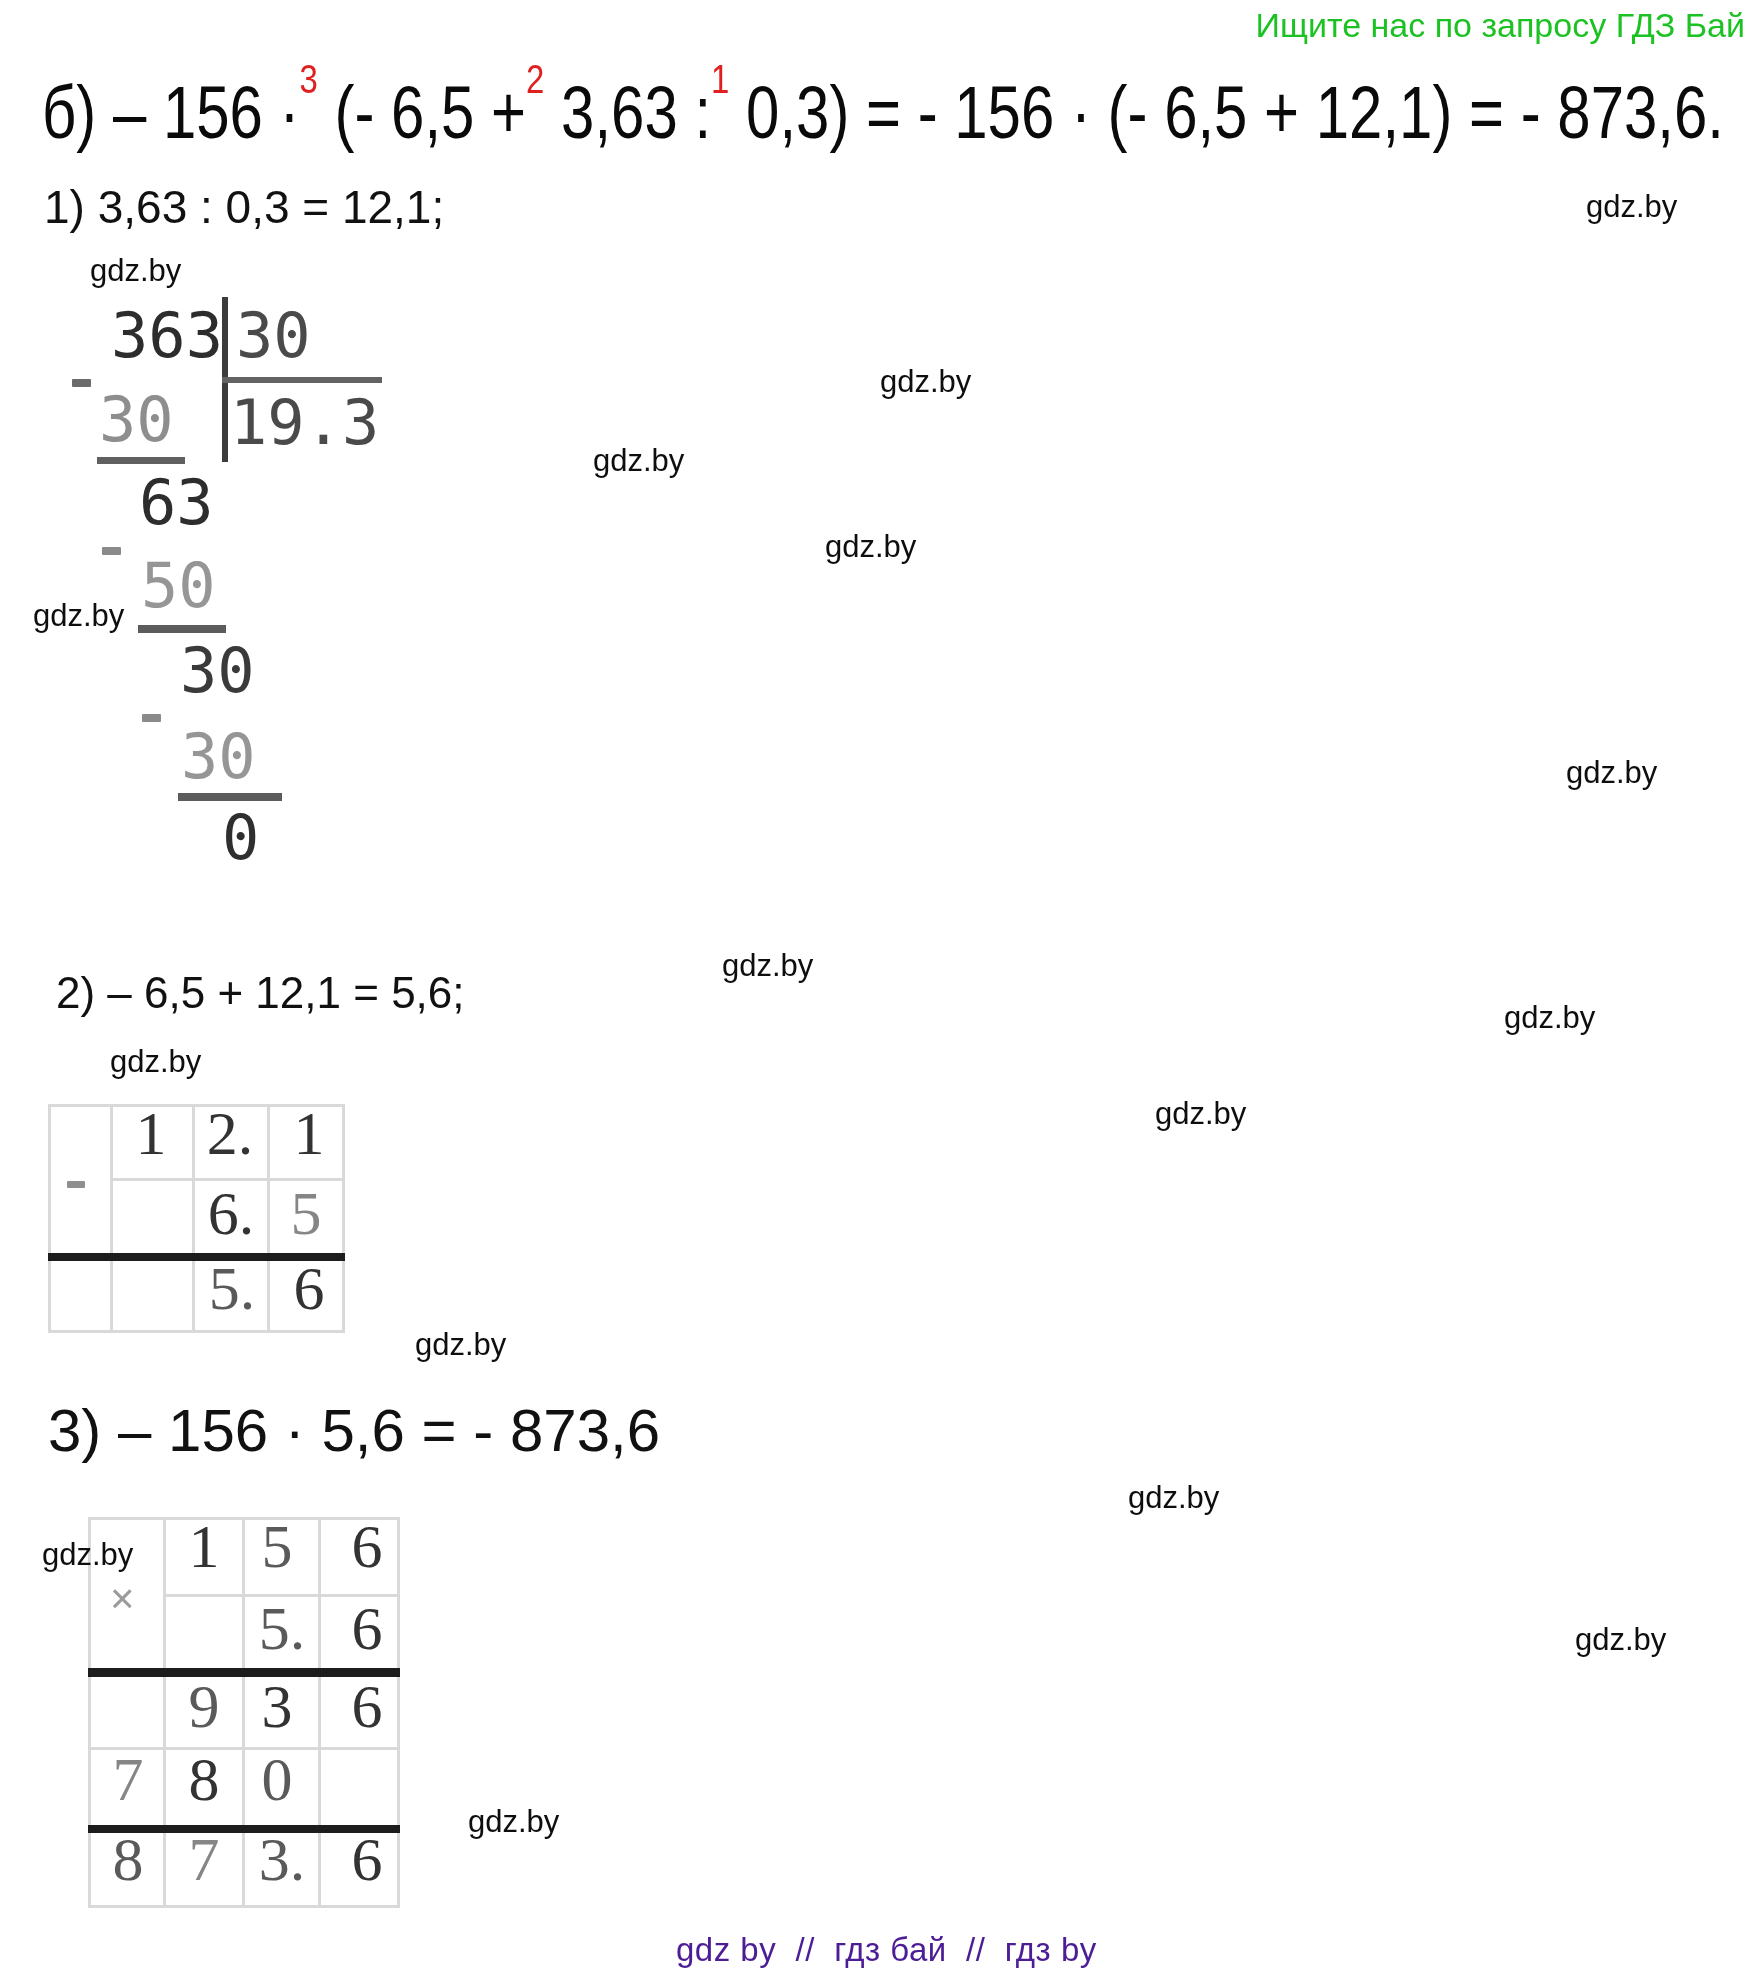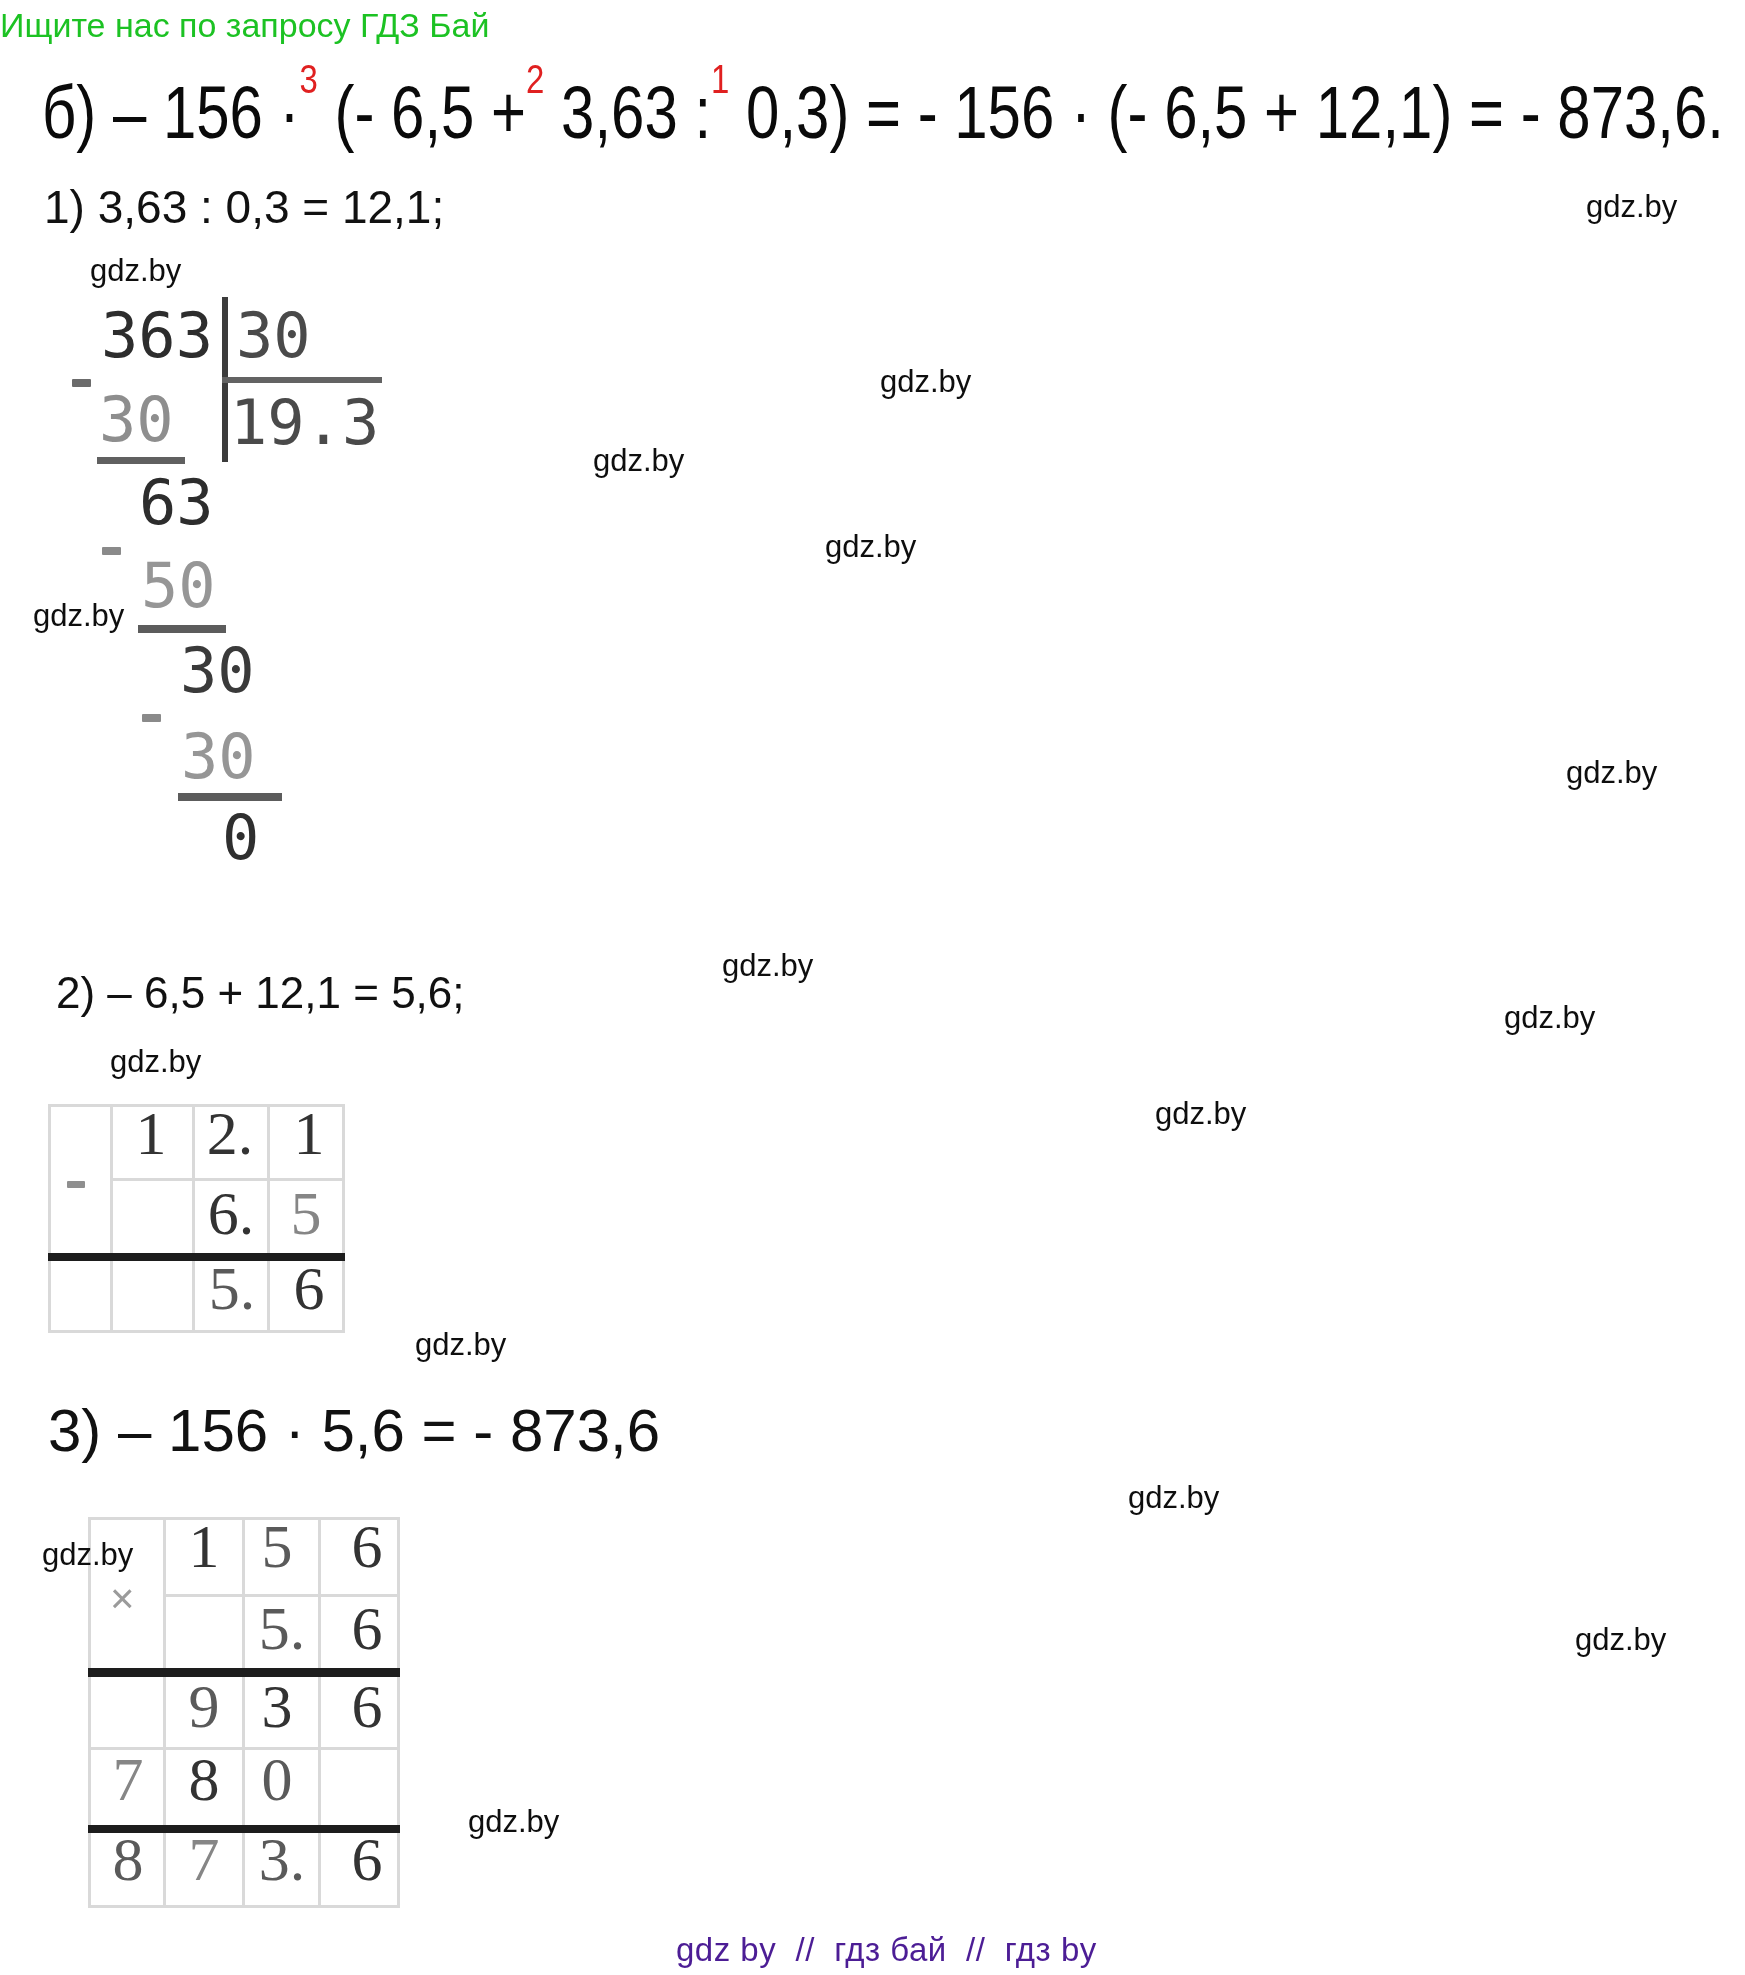--- a/index.html
+++ b/index.html
@@ -7,21 +7,21 @@
     position:relative;
     width:1745px;height:1975px;
     background:#ffffff;
     font-family:"Liberation Sans", sans-serif;
     overflow:hidden;
   }
 
   
   .promo-header{
     position:absolute;top:6px;left:0;width:100%;
-    text-align:left;font-size:34px;font-weight:400;
+    text-align:right;font-size:34px;font-weight:400;
     color:#1cc223;letter-spacing:0px;
   }
   .site-footer{
     position:absolute;left:676px;top:1931px;
     font-size:33px;color:#4c1d95;letter-spacing:0.5px;white-space:pre;
   }
 
   
   .equation{
     position:absolute;left:42px;top:76px;
@@ -82,21 +82,21 @@
 
 <div class="equation">
   <span>б) – 156 ·</span><sup>3</sup><span> (- 6,5 +</span><sup>2</sup><span> 3,63 :</span><sup>1</sup><span> 0,3) = - 156 · (- 6,5 + 12,1) = - 873,6.</span>
 </div>
 
 <div class="step step1">1) 3,63 : 0,3 = 12,1;</div>
 <div class="step step2">2) – 6,5 + 12,1 = 5,6;</div>
 <div class="step step3">3) – 156 · 5,6 = - 873,6</div>
 
 <div class="division">
-  <span class="num" style="left:101px;top:305px;color:#2d2d2d;">363</span>
+  <span class="num" style="left:111px;top:305px;color:#2d2d2d;">363</span>
   <div class="line" style="left:222px;top:297px;width:6px;height:165px;background:#3c3c3c;"></div>
   <span class="num" style="left:236px;top:305px;color:#4a4a4a;">30</span>
   <div class="line" style="left:222px;top:377px;width:160px;height:6px;background:#636363;"></div>
   <span class="num" style="left:230px;top:392px;color:#4a4a4a;">19.3</span>
 
   <div class="minus-dash" style="left:72px;top:379px;width:19px;height:8px;background:#6b6b6b;"></div>
   <span class="num" style="left:99px;top:389px;color:#8e8e8e;">30</span>
   <div class="line" style="left:97px;top:457px;width:88px;height:7px;background:#606060;"></div>
 
   <span class="num" style="left:139px;top:472px;color:#2d2d2d;">63</span>

